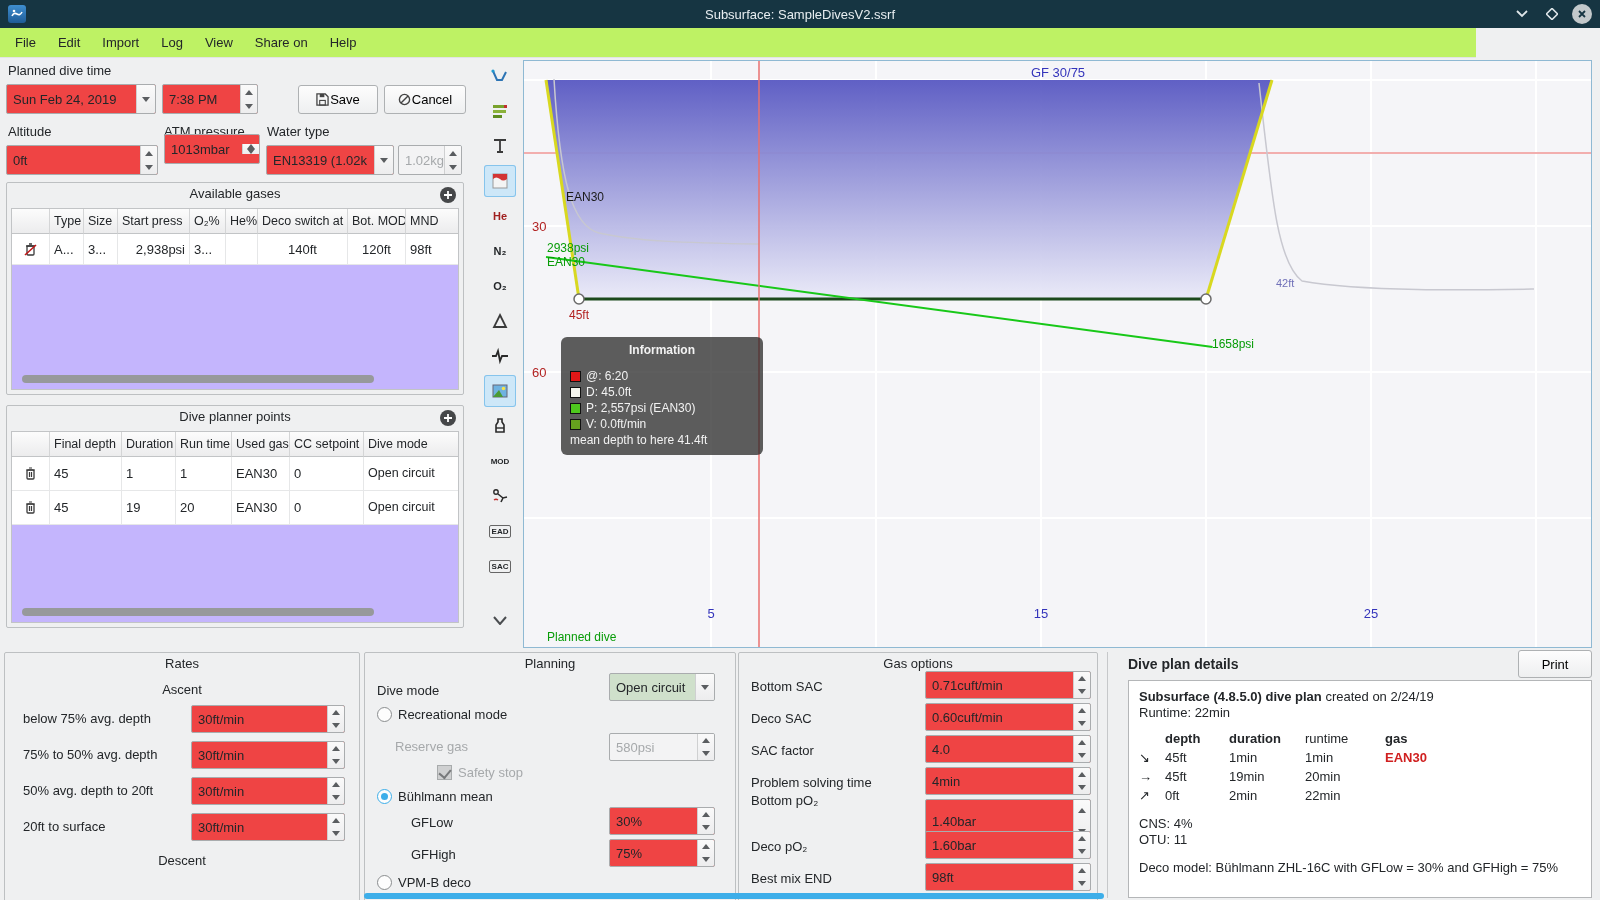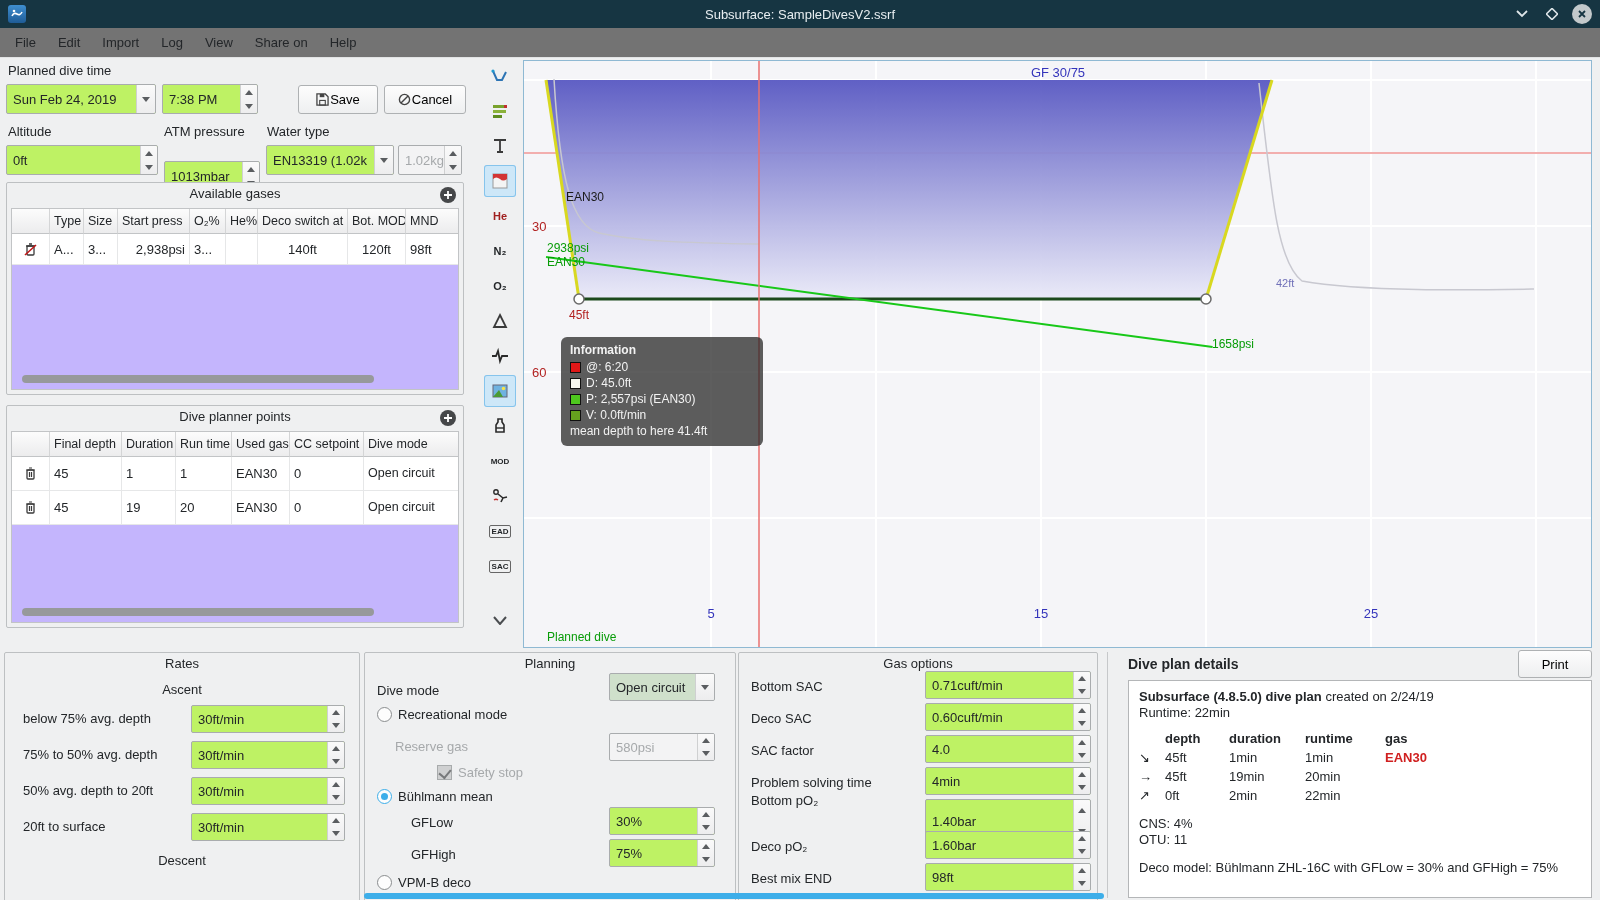--- a/index.html
+++ b/index.html
@@ -8,27 +8,27 @@
   #app { position:relative; width:1600px; height:900px; background:#eff0f1; overflow:hidden;padding-left:8px; }
 
   
   .titlebar { position:absolute; left:0; top:0; width:1600px; height:28px; background:#163542; display:flex; align-items:center; color:#e8eef1; }
   .titlebar .title { position:absolute; left:0; right:0; text-align:center; font-size:13px; }
   .app-icon { margin-left:8px; width:18px; height:18px; border-radius:3px; background:linear-gradient(#3f8fd0,#1f5c96); display:flex; align-items:center; justify-content:center; z-index:2; }
   .win-controls { position:absolute; right:8px; top:0; height:28px; display:flex; align-items:center; gap:10px; z-index:2; }
   .win-btn { width:20px; height:20px; display:flex; align-items:center; justify-content:center; cursor:pointer; }
 
   
-  .menubar { position:absolute; left:0; top:28px; width:1600px; height:30px; background:#737373; border-bottom:1px solid #e2e3e4; display:flex; align-items:center; padding-left:4px; }
+  .menubar { position:absolute; left:0; top:28px; width:1476px; height:30px; background:#bef264; border-bottom:1px solid #e2e3e4; display:flex; align-items:center; padding-left:4px; }
   .menu-item { padding:5px 11px; border-radius:2px; }
 
   
   .qlabel { position:absolute; font-size:13px; }
   .qt-btn { position:absolute; display:flex; align-items:center; justify-content:center; gap:1px; background:linear-gradient(#fdfdfd,#eeeff0); border:1px solid #aeb1b3; border-radius:3px; font-size:13px; cursor:pointer; }
-  .spin,.combo { position:absolute; display:flex; align-items:stretch; background:#bef264; border:1px solid #a9acae; border-radius:2px; overflow:hidden; }
+  .spin,.combo { position:absolute; display:flex; align-items:stretch; background:#ef4444; border:1px solid #a9acae; border-radius:2px; overflow:hidden; }
   .spin .val,.combo .val { flex:1; display:flex; align-items:center; padding:0 6px; white-space:nowrap; overflow:hidden; }
   .spin .btns { width:17px; border-left:1px solid #cfd0d1; display:flex; flex-direction:column; background:linear-gradient(#fafafa,#ededee); }
   .spin .btns i { flex:1; display:flex; align-items:center; justify-content:center; }
   .combo .dd { width:19px; border-left:1px solid #cfd0d1; display:flex; align-items:center; justify-content:center; background:linear-gradient(#fafafa,#ededee); }
   .tri-up { width:0; height:0; border-left:4px solid transparent; border-right:4px solid transparent; border-bottom:5px solid #5a5d60; }
   .tri-down { width:0; height:0; border-left:4px solid transparent; border-right:4px solid transparent; border-top:5px solid #5a5d60; }
   .disabled { background:#f3f3f4 !important; color:#a6a9ab; }
   .disabled .val { color:#a6a9ab; }
 
   
@@ -47,21 +47,21 @@
   .vtoolbar { position:absolute; left:479px; top:60px; width:42px; height:586px; display:flex; flex-direction:column; align-items:center; gap:3px; }
   .tool-btn { width:32px; height:32px; display:flex; align-items:center; justify-content:center; border-radius:3px; cursor:pointer; }
   .tool-btn.active { background:#cde7f8; box-shadow:inset 0 0 0 1px #86c4ec; }
   .tool-text { font-size:11px; font-weight:bold; color:#232629; }
   .tool-text.small { font-size:8px; letter-spacing:0; }
   .collapse-btn { position:absolute; left:485px; top:608px; width:30px; height:24px; display:flex; align-items:center; justify-content:center; cursor:pointer; }
 
   
   .chart { position:absolute; left:523px; top:60px; width:1069px; height:588px; background:#f5f5f8; border:1px solid #8fb9d3; }
   .tooltip { position:absolute; left:37px; top:276px; width:202px; background:rgba(38,38,38,0.74); border-radius:6px; padding:6px 9px 8px 9px; color:#f2f2f2; font-size:12px; }
-  .tooltip .tt-title { font-weight:bold; margin-bottom:3px; }
+  .tooltip .tt-title { text-align:center; font-weight:bold; margin-bottom:12px; }
   .tt-row { display:flex; align-items:center; gap:5px; margin-top:2px; }
   .tt-swatch { width:11px; height:11px; border:1px solid #101010; flex:0 0 auto; }
 
   
   .row-label { position:absolute; font-size:13px; white-space:nowrap; }
   .radio { position:absolute; width:15px; height:15px; border:1px solid #8a8d8f; border-radius:50%; background:#fdfdfd; }
   .radio.sel { border-color:#3daee9; }
   .radio.sel::after { content:""; position:absolute; inset:3px; border-radius:50%; background:#3daee9; }
   .checkbox { position:absolute; width:15px; height:15px; border:1px solid #a8abac; background:#cfd0d1; }
   .checkbox::after { content:""; position:absolute; left:3px; top:1px; width:6px; height:9px; border:solid #77797b; border-width:0 2px 2px 0; transform:rotate(40deg); }
@@ -157,21 +157,21 @@
     <span class="val">0ft</span>
     <span class="btns">
         <i>
           <s class="tri-up"></s>
         </i>
         <i>
           <s class="tri-down"></s>
         </i>
       </span>
   </div>
-  <div class="spin" style="left:164px;top:161px;width:96px;height:30px;">
+  <div class="spin" style="left:164px;top:134px;width:96px;height:30px;align-items:center;">
     <span class="val">1013mbar</span>
     <span class="btns">
         <i>
           <s class="tri-up"></s>
         </i>
         <i>
           <s class="tri-down"></s>
         </i>
       </span>
   </div>
@@ -649,21 +649,21 @@
   <button class="qt-btn" style="left:1518px;top:650px;width:74px;height:28px;">
     <span>Print</span>
   </button>
   <div class="plan-text">
     <div><b>Subsurface (4.8.5.0) dive plan</b><span> created on 2/24/19</span></div>
     <div>Runtime: 22min</div>
     <div class="plan-table">
       <div></div>
       <div style="font-weight:bold;">depth</div>
       <div style="font-weight:bold;">duration</div>
-      <div style="font-weight:bold;">runtime</div>
+      <div style="font-weight:normal;">runtime</div>
       <div style="font-weight:bold;">gas</div>
 
       <div>↘</div>
       <div>45ft</div>
       <div>1min</div>
       <div>1min</div>
       <div style="color:#d02020;font-weight:bold;">EAN30</div>
 
       <div>→</div>
       <div>45ft</div>

